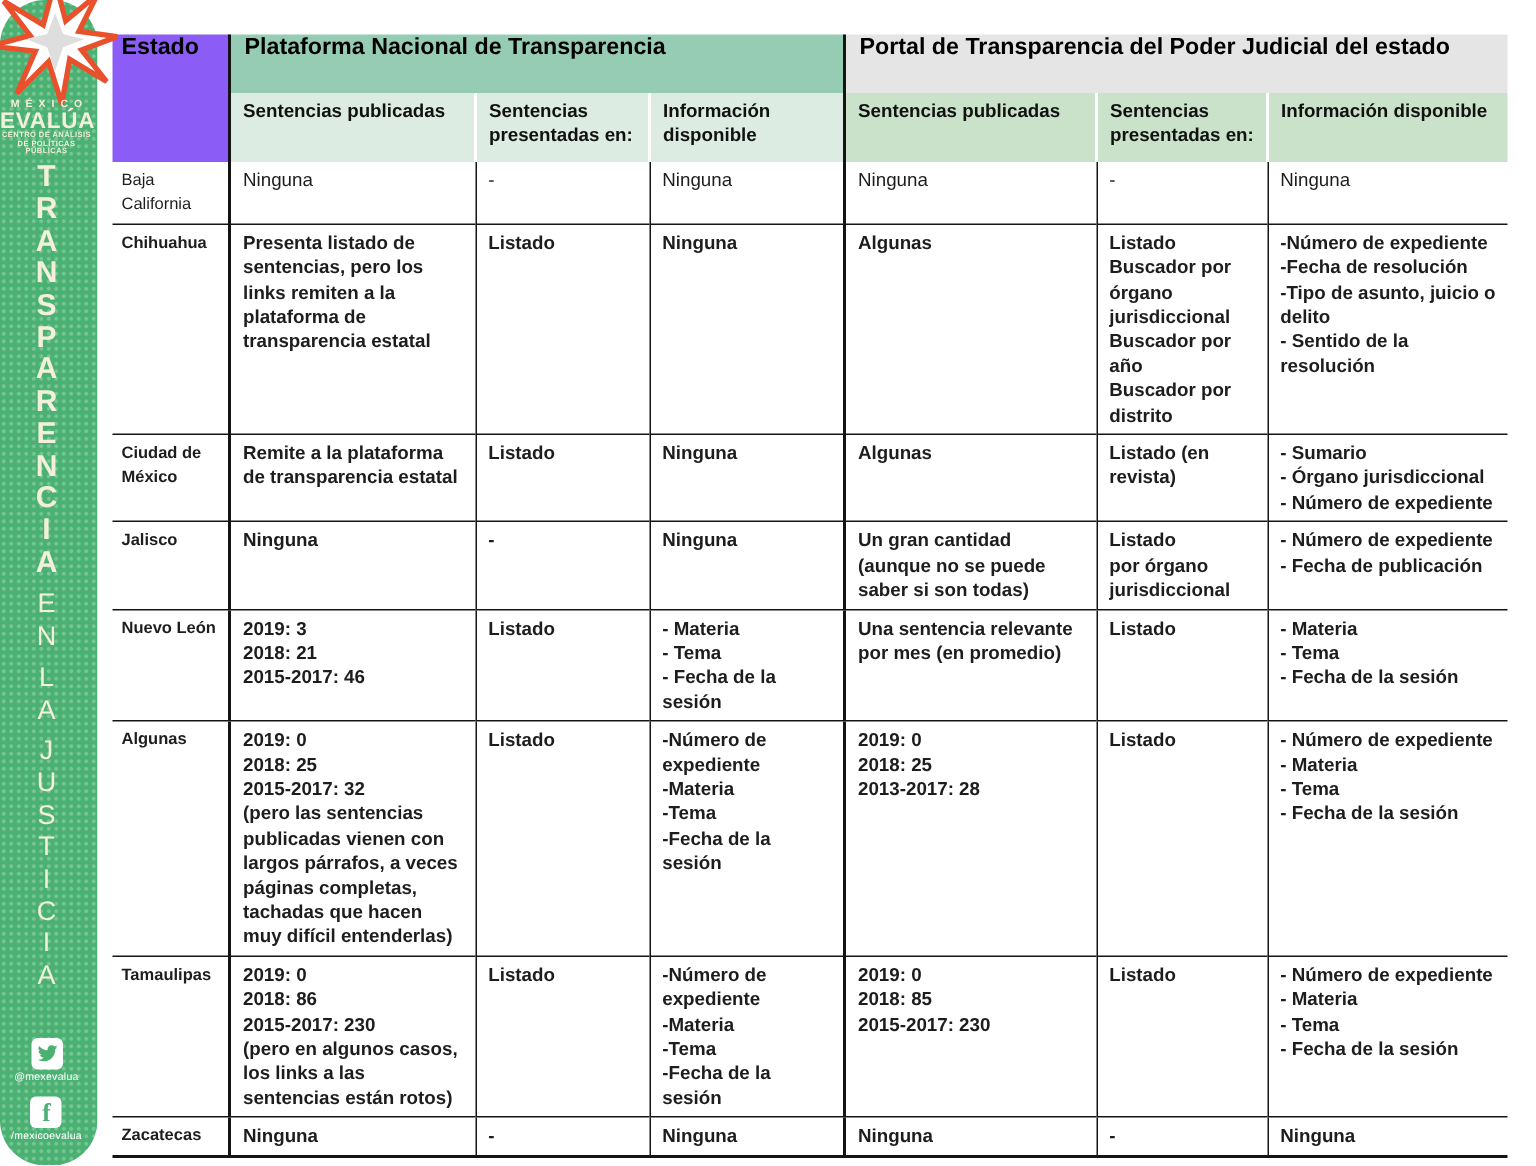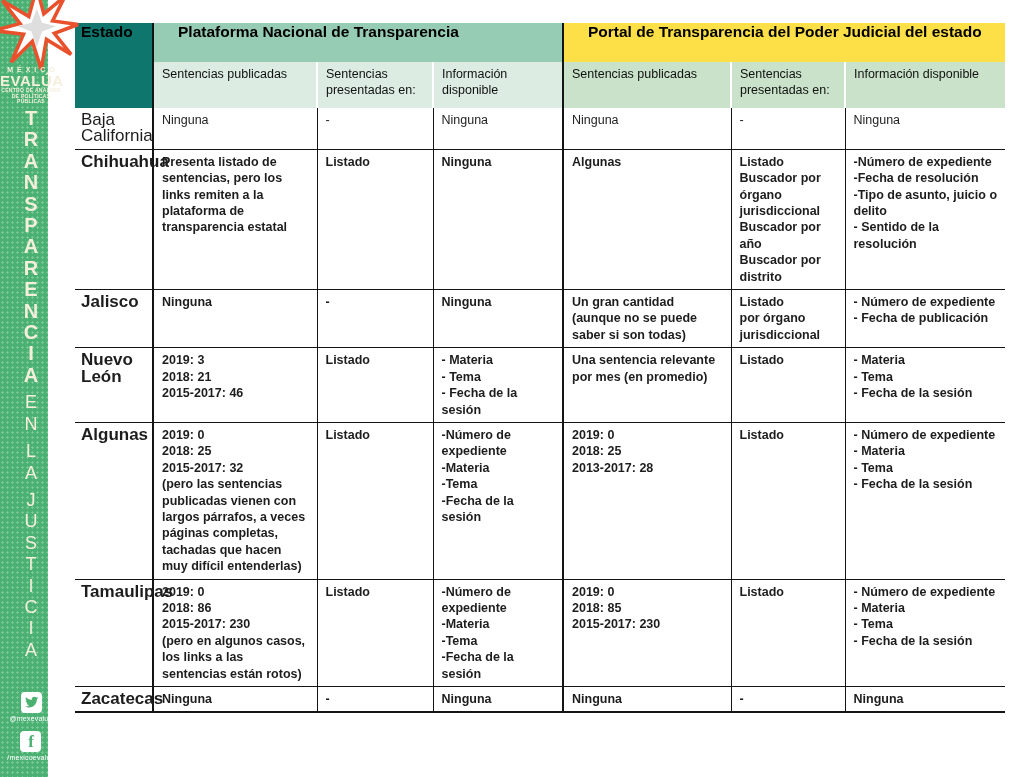--- a/index.html
+++ b/index.html
@@ -1,23 +1,23 @@
 <!DOCTYPE html>
 <html><head>
 <meta charset="utf-8">
 <style>
   html,body{margin:0;padding:0;background:#ffffff;}
   #page{position:relative;width:1024px;height:777px;background:#ffffff;overflow:hidden;
         font-family:"Liberation Sans", sans-serif;}
 
   
-  #band{position:absolute;left:0;top:0;width:48px;height:777px;
+  #band{position:absolute;left:0;top:0;width:65px;height:777px;
         background-color:#4bb173;
         background-image:radial-gradient(circle, rgba(255,255,255,0.25) 1.1px, rgba(255,255,255,0) 1.4px);
-        background-size:5px 5px;overflow:visible;z-index:2;}
+        background-size:5px 5px;overflow:visible;z-index:2;border-radius:30px;}
   #star{position:absolute;left:-12px;top:-16px;width:94px;height:88px;}
   .brand{position:absolute;left:0;top:66px;width:62px;text-align:center;color:#f3efdb;}
   .brand-top{font-size:7px;font-weight:bold;letter-spacing:4px;margin-left:4px;}
   .brand-name{font-size:15px;font-weight:bold;letter-spacing:.5px;line-height:15px;}
   .brand-sub{font-size:5px;font-weight:bold;letter-spacing:.3px;line-height:5.6px;}
   #vtitle{position:absolute;left:0;top:108px;width:62px;display:flex;flex-direction:column;
           align-items:center;color:#f3efdb;}
   .vword{display:flex;flex-direction:column;align-items:center;margin-bottom:6px;}
   .vword .vletter{line-height:21.4px;}
   .vbold .vletter{font-size:20px;font-weight:bold;}
@@ -27,29 +27,29 @@
   .soc{display:flex;flex-direction:column;align-items:center;cursor:pointer;}
   .soc-box{width:21px;height:21px;background:#ffffff;border-radius:4px;display:flex;
            align-items:center;justify-content:center;}
   .soc-label{font-size:7px;color:#ffffff;margin-top:2px;letter-spacing:.2px;}
   .fb-f{color:#4bb173;font-weight:bold;font-size:17px;line-height:17px;font-family:"Liberation Serif",serif;}
 
   
   #tbl{position:absolute;left:75px;top:23px;border-collapse:collapse;table-layout:fixed;
        width:930px;}
   #tbl th,#tbl td{vertical-align:top;text-align:left;}
-  th.corner{background:#0f766e;font-size:15.5px;font-weight:bold;color:#000;
+  th.corner{background:#8b5cf6;font-size:15.5px;font-weight:bold;color:#000;
             vertical-align:middle;padding:0 0 0 6px;height:27px;}
   th.group{font-size:15.5px;font-weight:bold;color:#000;vertical-align:middle;
-           padding:0 0 0 24px;height:39px;}
-  th.sub{font-size:12.5px;font-weight:normal;color:#111;padding:5px 6px 4px 8px;height:37px;
+           padding:0 0 0 9px;height:39px;}
+  th.sub{font-size:12.5px;font-weight:bold;color:#111;padding:5px 6px 4px 8px;height:37px;
          line-height:15.5px;}
   td{font-size:12.5px;color:#1d1d1d;line-height:16.4px;padding:4px 6px 4px 8px;
      white-space:pre-line;}
-  td.estado{padding:4px 2px 4px 6px;font-size:17px;margin-left:16px;}
+  td.estado{padding:4px 2px 4px 6px;font-size:11px;margin-left:16px;}
   .bL2{border-left:2px solid #141414;}
   .bL1{border-left:1px solid #141414;}
   .bLw{border-left:2px solid #ffffff;margin-top:36px;}
   #tbl tbody tr + tr td{border-top:1px solid #141414;font-weight:bold;}
   #tbl tbody tr:last-child td{border-bottom:2px solid #141414;}
 </style>
 </head>
 <body>
 
 <div id="page">
@@ -126,21 +126,21 @@
         <col style="width:116px">
         <col style="width:130px">
       <col style="width:168px">
         <col style="width:114px">
         <col style="width:160px">
     </colgroup>
     <thead>
       <tr>
         <th class="corner">Estado</th>
         <th class="group bL2" colspan="3" style="background: rgb(150, 203, 180);">Plataforma Nacional de Transparencia</th>
-        <th class="group bL2" colspan="3" style="background: #fde047;">Portal de Transparencia del Poder Judicial del estado</th>
+        <th class="group bL2" colspan="3" style="background: #e5e5e5;">Portal de Transparencia del Poder Judicial del estado</th>
       </tr>
       <tr>
         <th class="corner"></th>
         <th class="sub g0 bL2" style="background: rgb(220, 236, 227);">Sentencias publicadas</th>
         <th class="sub g0 bLw" style="background: rgb(220, 236, 227);">Sentencias presentadas en:</th>
         <th class="sub g0 bLw" style="background: rgb(220, 236, 227);">Información disponible</th>
         <th class="sub g1 bL2" style="background: rgb(201, 226, 201);">Sentencias publicadas</th>
         <th class="sub g1 bLw" style="background: rgb(201, 226, 201);">Sentencias presentadas en:</th>
         <th class="sub g1 bLw" style="background: rgb(201, 226, 201);">Información disponible</th>
       </tr>
@@ -164,20 +164,31 @@
           <td class="bL1">Listado
 Buscador por órgano jurisdiccional
 Buscador por año
 Buscador por distrito</td>
           <td class="bL1">-Número de expediente
 -Fecha de resolución
 -Tipo de asunto, juicio o delito
 - Sentido de la resolución</td>
         </tr>
         <tr>
+          <td class="estado">Ciudad de México</td>
+          <td class="bL2">Remite a la plataforma de transparencia estatal</td>
+          <td class="bL1">Listado</td>
+          <td class="bL1">Ninguna</td>
+          <td class="bL2">Algunas</td>
+          <td class="bL1">Listado (en revista)</td>
+          <td class="bL1">- Sumario
+- Órgano jurisdiccional
+- Número de expediente</td>
+        </tr>
+        <tr>
           <td class="estado">Jalisco</td>
           <td class="bL2">Ninguna</td>
           <td class="bL1">-</td>
           <td class="bL1">Ninguna</td>
           <td class="bL2">Un gran cantidad (aunque no se puede saber si son todas)</td>
           <td class="bL1">Listado
 por órgano
 jurisdiccional</td>
           <td class="bL1">- Número de expediente
 - Fecha de publicación</td>

